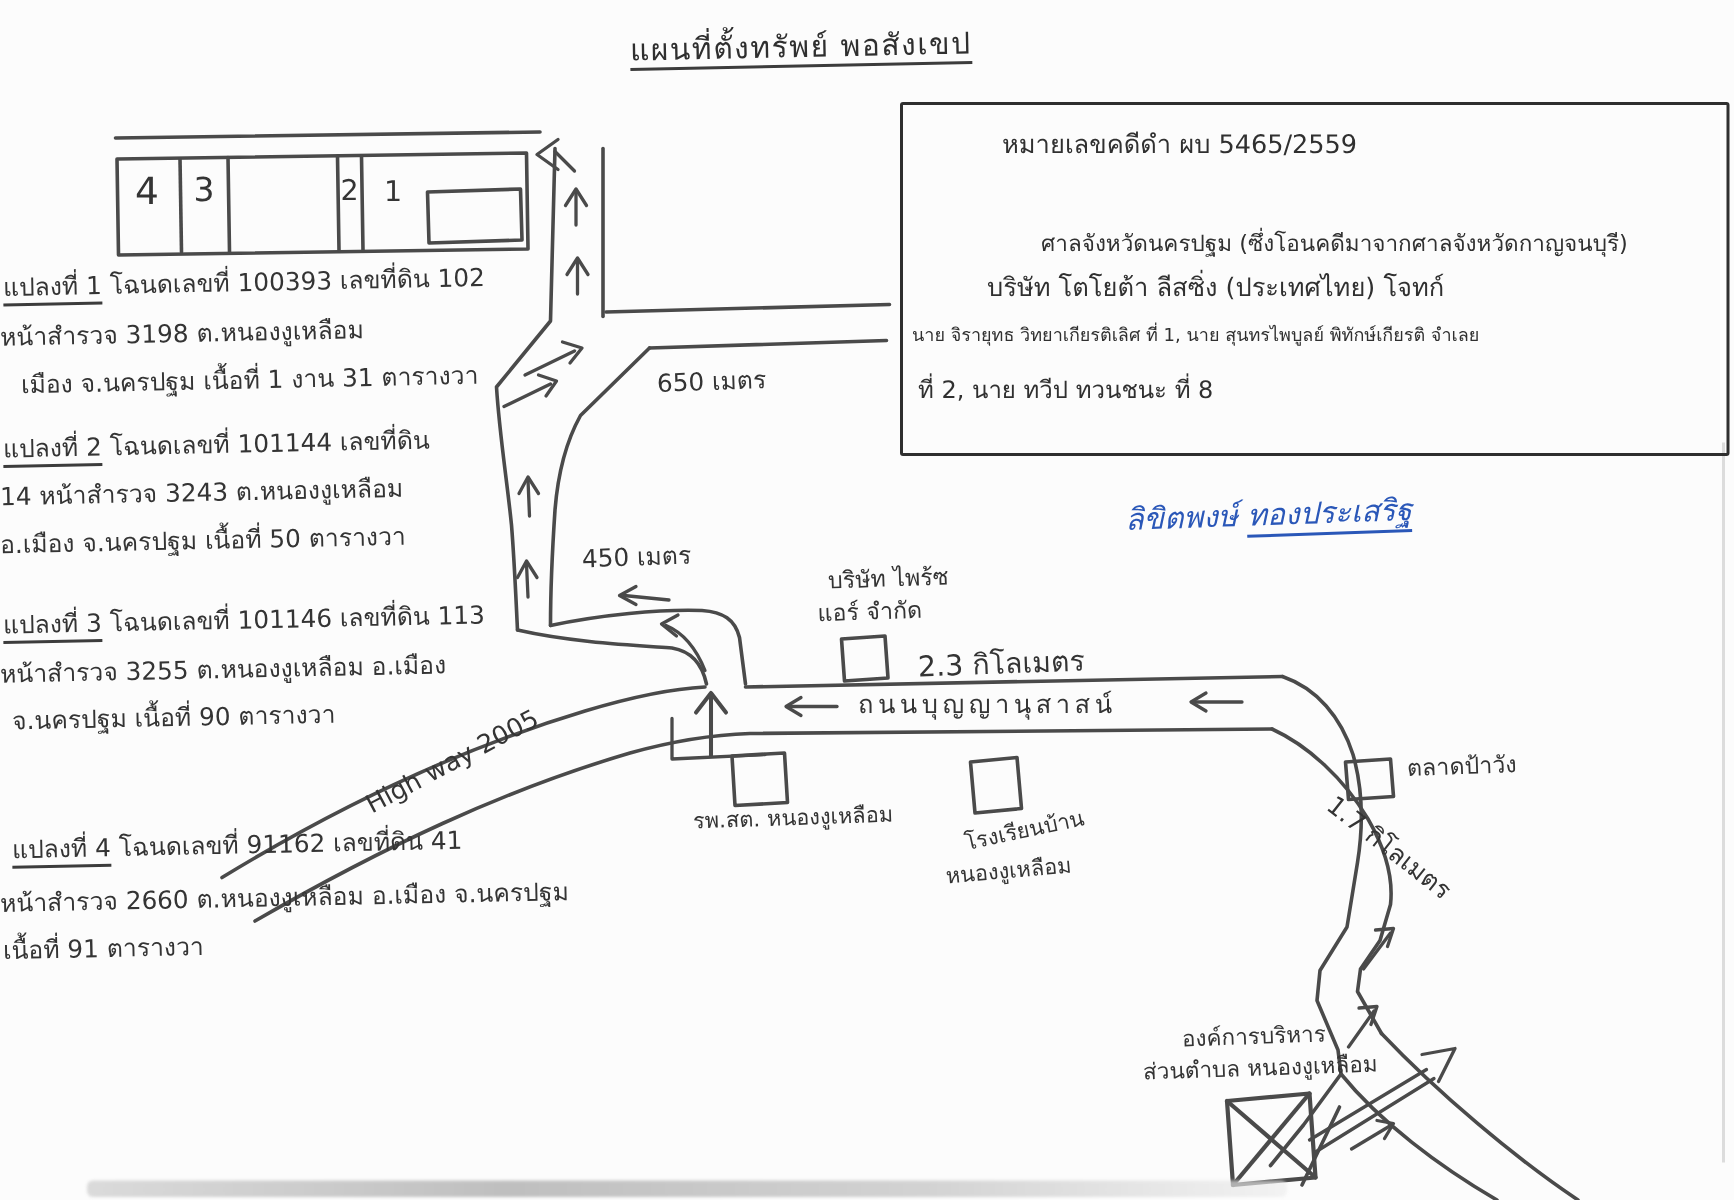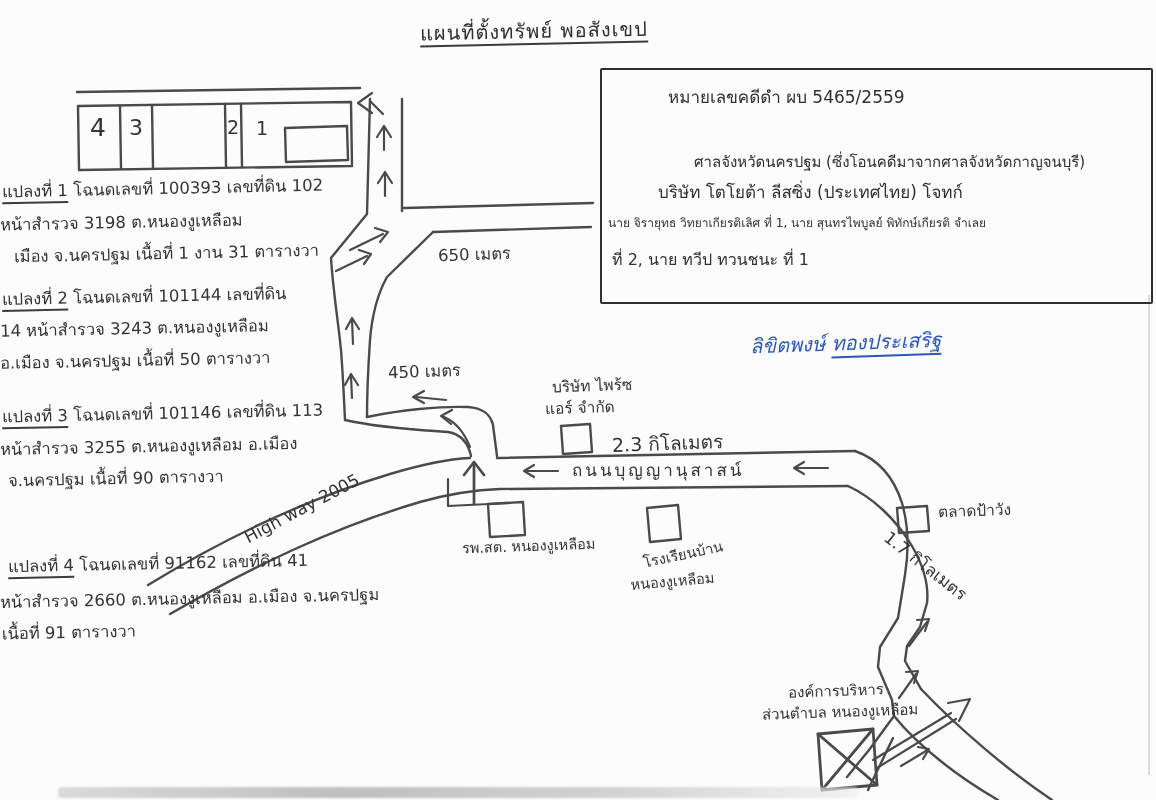--- a/index.html
+++ b/index.html
@@ -159,21 +159,21 @@
 
 <div class="txt-layer">
 
   <div class="t tilt1 u" style="left:420px;top:20px;font-size:20px;letter-spacing:1px;color:#2f2f2f;">แผนที่ตั้งทรัพย์ พอสังเขป</div>
 
   <div class="case-box">
     <div class="t" style="left:66px;top:18px;font-size:17px;">หมายเลขคดีดำ ผบ 5465/2559</div>
     <div class="t" style="left:56px;top:113px;font-size:17px;">บริษัท โตโยต้า ลีสซิ่ง (ประเทศไทย) โจทก์</div>
     <div class="t" style="left:92px;top:84px;font-size:15px;">ศาลจังหวัดนครปฐม (ซึ่งโอนคดีมาจากศาลจังหวัดกาญจนบุรี)</div>
     <div class="t" style="left:6px;top:147px;font-size:12px;">นาย จิรายุทธ วิทยาเกียรติเลิศ ที่ 1, นาย สุนทรไพบูลย์ พิทักษ์เกียรติ จำเลย</div>
-    <div class="t" style="left:10px;top:181px;font-size:16px;">ที่ 2, นาย ทวีป ทวนชนะ ที่ 1</div>
+    <div class="t" style="left:10px;top:181px;font-size:16px;">ที่ 2, นาย ทวีป ทวนชนะ ที่ 8</div>
   </div>
 
   <div class="t" style="left:90px;top:114px;font-size:25px;">4</div>
   <div class="t" style="left:129px;top:116px;font-size:22px;">3</div>
   <div class="t" style="left:227px;top:117px;font-size:19px;">2</div>
   <div class="t" style="left:256px;top:118px;font-size:19px;">1</div>
 
   <div class="t tilt1" style="left:2px;top:180px;font-size:16.5px;">
     <span class="u">แปลงที่ 1</span>
     <span>โฉนดเลขที่ 100393 เลขที่ดิน 102</span>
@@ -202,21 +202,21 @@
   <div class="t tilt1" style="left:0px;top:590px;font-size:16.5px;">หน้าสำรวจ 2660 ต.หนองงูเหลือม อ.เมือง จ.นครปฐม</div>
   <div class="t tilt1" style="left:2px;top:624px;font-size:16.5px;">เนื้อที่ 91 ตารางวา</div>
 
   <div class="t tilt2" style="left:438px;top:246px;font-size:16.5px;">650 เมตร</div>
   <div class="t tilt2" style="left:388px;top:363px;font-size:16.5px;">450 เมตร</div>
   <div class="t tilt2" style="left:612px;top:433px;font-size:19px;">2.3 กิโลเมตร</div>
   <div class="t" style="left:892px;top:528px;font-size:17px;transform:rotate(38deg);transform-origin:left top;">1.7 กิโลเมตร</div>
 
   <div class="t" style="left:250px;top:528px;font-size:17px;transform:rotate(-28deg);transform-origin:left bottom;">High way 2005</div>
 
-  <div class="t" style="left:572px;top:461px;font-size:17px;letter-spacing:3px;">ถนนบุญญานุสาสน์</div>
+  <div class="t" style="left:572px;top:461px;font-size:17px;letter-spacing:3px;font-family:Liberation Serif, serif;">ถนนบุญญานุสาสน์</div>
 
   <div class="t tilt2" style="left:552px;top:378px;font-size:15.5px;">บริษัท ไพร้ซ</div>
   <div class="t tilt2" style="left:545px;top:400px;font-size:15.5px;">แอร์ จำกัด</div>
 
   <div class="t tilt2" style="left:462px;top:539px;font-size:14.5px;">รพ.สต. หนองงูเหลือม</div>
 
   <div class="t" style="left:642px;top:556px;font-size:14.5px;transform:rotate(-12deg);transform-origin:left top;">โรงเรียนบ้าน</div>
   <div class="t" style="left:630px;top:578px;font-size:14.5px;transform:rotate(-5deg);transform-origin:left top;">หนองงูเหลือม</div>
 
   <div class="t tilt2" style="left:938px;top:503px;font-size:15.5px;">ตลาดป้าวัง</div>

